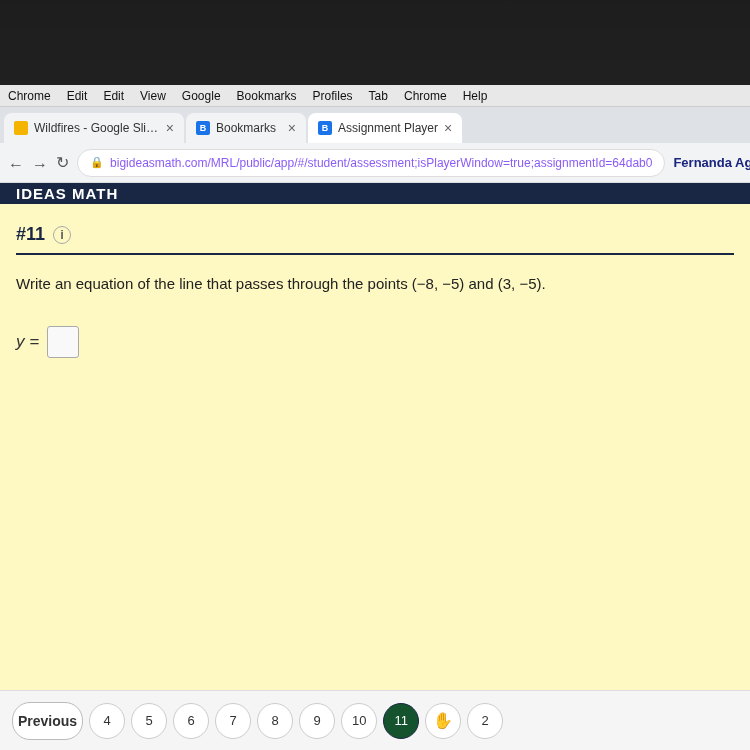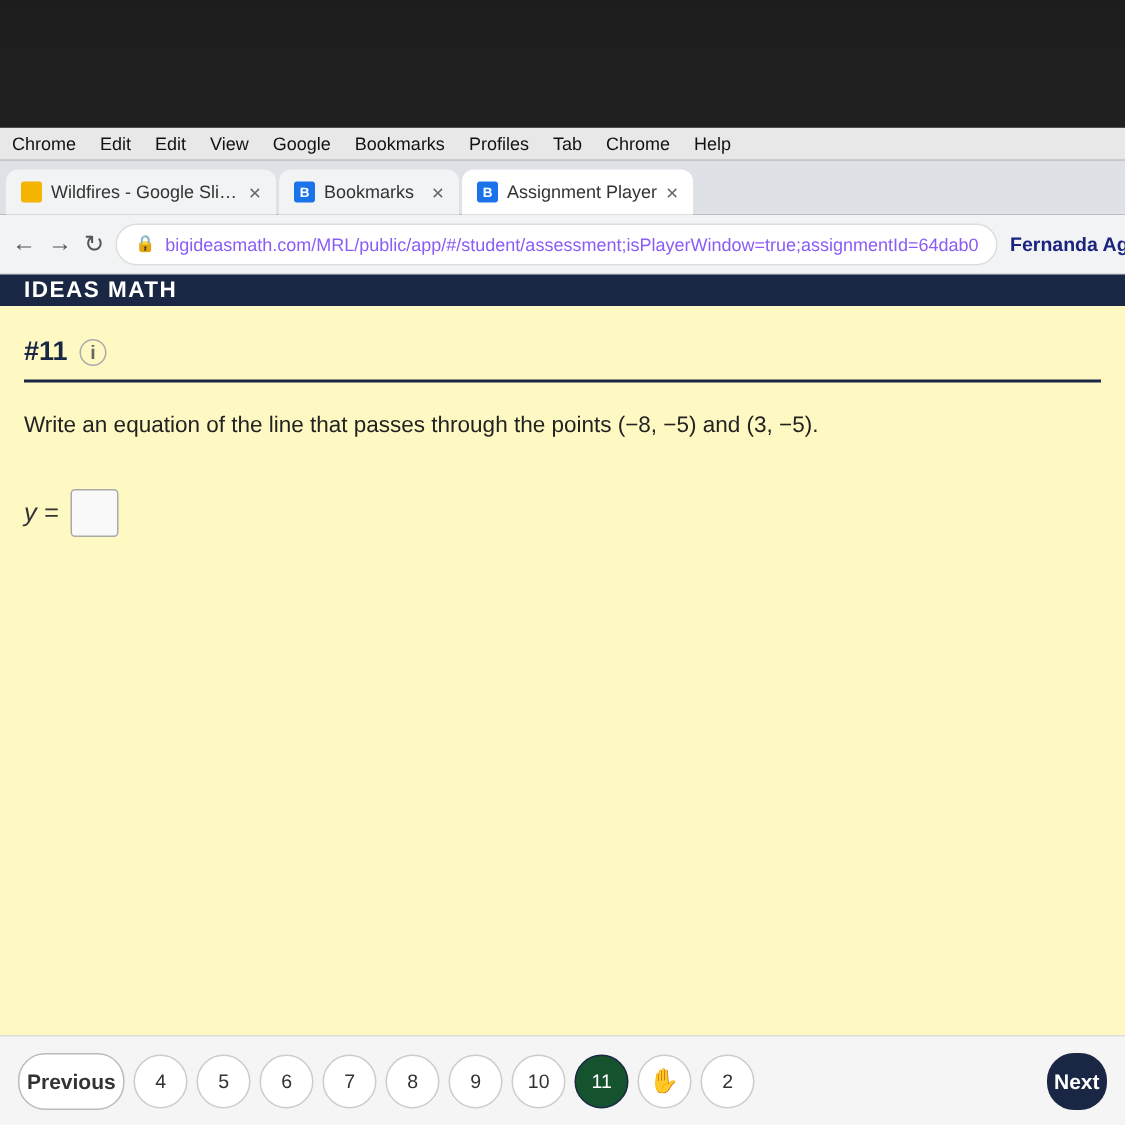--- a/index.html
+++ b/index.html
@@ -365,18 +365,17 @@
       <button class="page-num-btn">5</button>
       <button class="page-num-btn">6</button>
       <button class="page-num-btn">7</button>
       <button class="page-num-btn">8</button>
       <button class="page-num-btn">9</button>
       <button class="page-num-btn">10</button>
       <button class="page-num-btn active">11</button>
       <button class="page-num-btn special">✋</button>
       <button class="page-num-btn">2</button>
 
-      <button class="btn-next">Next</button>
     </div>
 
   </div>
 
 </div>
 
 </body></html>

